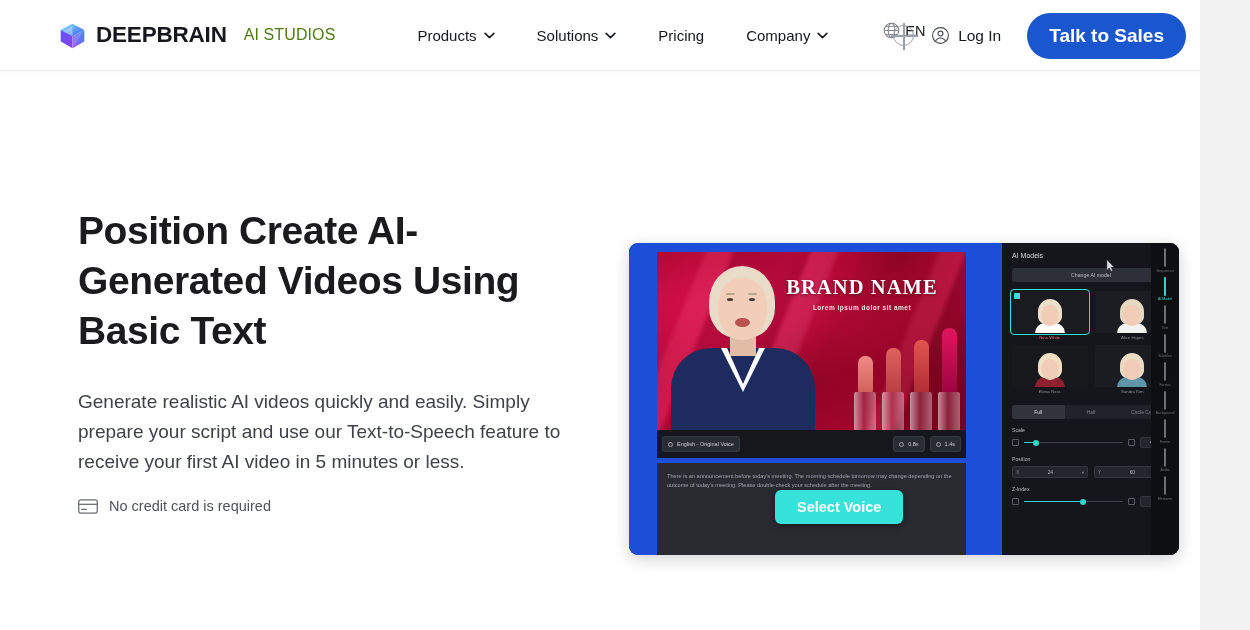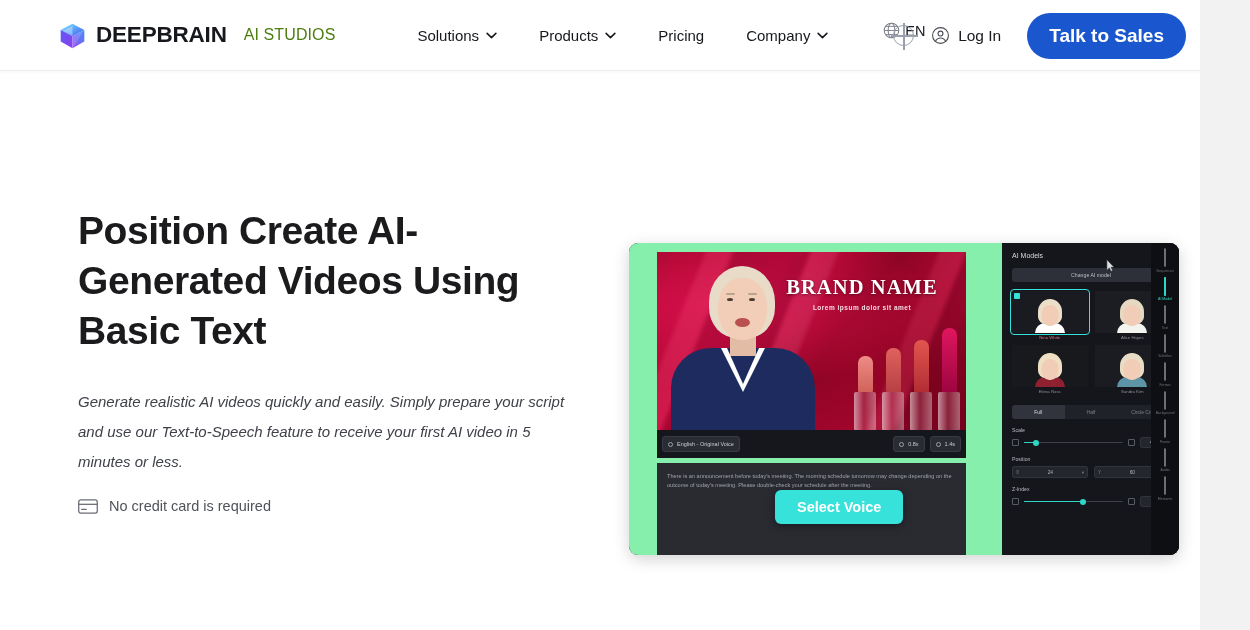--- a/index.html
+++ b/index.html
@@ -97,22 +97,22 @@
     padding: 0 0 0 78px;
   }
   .hero-left { width: 520px; padding-top: 135px; }
   .hero-title {
     font-size: 39px; line-height: 50px; font-weight: 700;
     color: #1b1b1e; letter-spacing: -0.4px;
     max-width: 460px;
   }
   .hero-sub {
     margin-top: 31px;
-    font-size: 15px; line-height: 30px; color: #3f4249;
-    max-width: 500px; font-weight: 400; font-style: italic;
+    font-size: 19px; line-height: 30px; color: #3f4249;
+    max-width: 500px; font-weight: 400;
   }
   .cta-primary {
     margin-top: 65px;
     background: #1a56cd; color: #fff;
     font-size: 16.5px; font-weight: 700;
     border: none; border-radius: 30px;
     padding: 17px 32px;
     cursor: pointer;
     font-family: "Liberation Sans", sans-serif;
   }
@@ -129,21 +129,21 @@
     left: 629px; top: 243px;
     width: 550px; height: 312px;
     background: #0e0f12;
     border-radius: 9px;
     overflow: hidden;
     display: flex;
     box-shadow: 0 4px 16px rgba(0,0,0,0.18);
   }
   .mock-main {
     width: 373px; flex: 0 0 373px;
-    background: #86efac;
+    background: #1d4ed8;
     display: flex; flex-direction: column;
     padding: 9px 0 0 28px;
   }
   .stage {
     position: relative;
     width: 309px; height: 178px;
     background: #b3062a;
     overflow: hidden;
     border-radius: 1px;
   }
@@ -408,27 +408,27 @@
           <polygon points="16,17 30,9.5 16,31" fill="#ffffff" opacity="0.16"></polygon>
           <polygon points="5,10.4 16,4.6 16,16" fill="#ffffff" opacity="0.35"></polygon>
         </svg>
       </span>
       <span class="brand-word">DEEPBRAIN</span>
       <span class="brand-sub">AI STUDIOS</span>
     </a>
 
     <nav class="nav">
       <div class="nav-item">
-        <span>Solutions</span>
+        <span>Products</span>
         <svg class="caret" viewBox="0 0 12 8">
             <path d="M1 1.6 6 6.4 11 1.6" fill="none" stroke="#16181d" stroke-width="1.8" stroke-linecap="round" stroke-linejoin="round"></path>
           </svg>
       </div>
       <div class="nav-item">
-        <span>Products</span>
+        <span>Solutions</span>
         <svg class="caret" viewBox="0 0 12 8">
             <path d="M1 1.6 6 6.4 11 1.6" fill="none" stroke="#16181d" stroke-width="1.8" stroke-linecap="round" stroke-linejoin="round"></path>
           </svg>
       </div>
       <div class="nav-item">
         <span>Pricing</span>
       </div>
       <div class="nav-item">
         <span>Company</span>
         <svg class="caret" viewBox="0 0 12 8">

